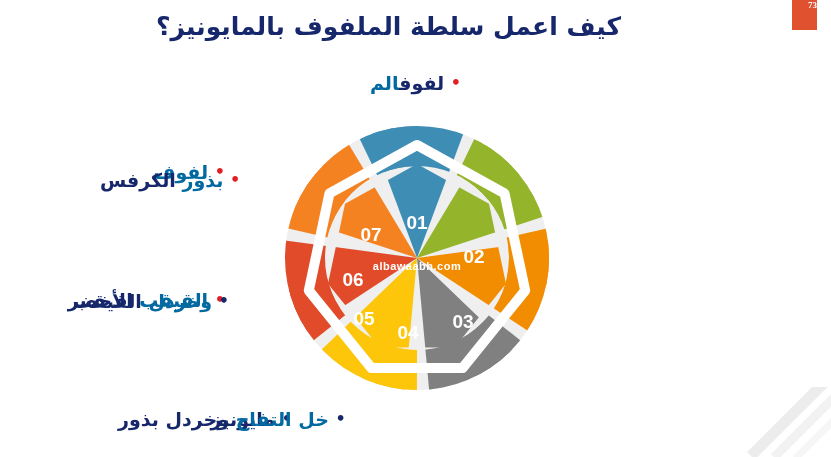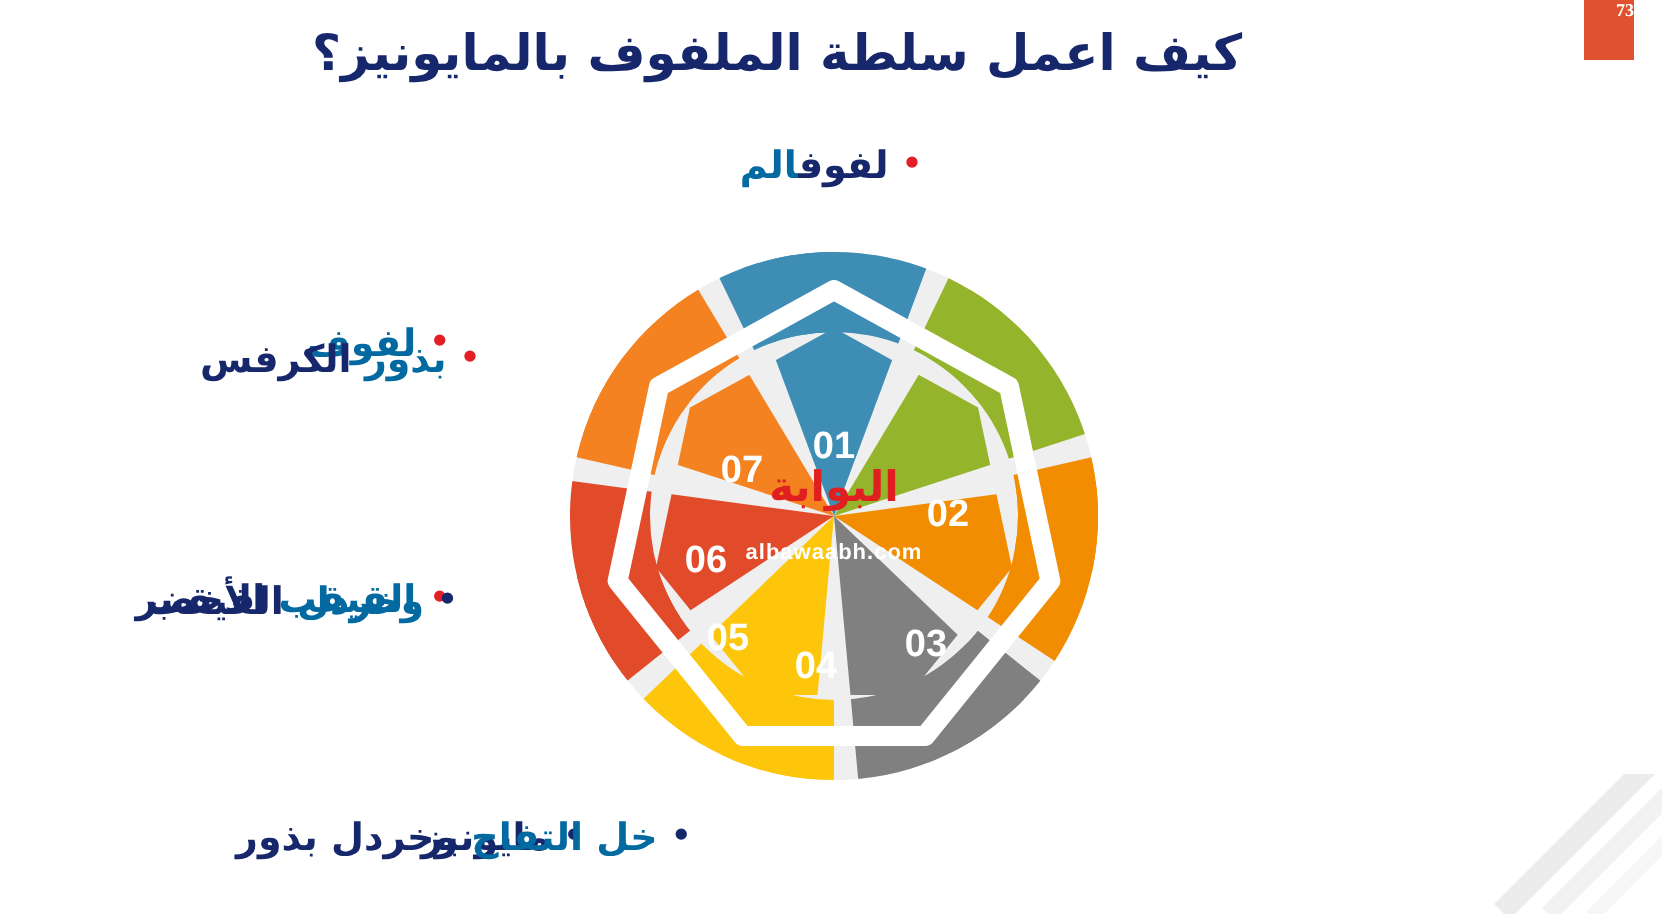--- a/index.html
+++ b/index.html
@@ -208,21 +208,20 @@
     <text class="seg-num" x="135" y="106" text-anchor="middle">01</text>
     <text class="seg-num" x="192" y="140" text-anchor="middle">02</text>
     <text class="seg-num" x="181" y="205" text-anchor="middle">03</text>
     <text class="seg-num" x="126" y="216" text-anchor="middle">04</text>
     <text class="seg-num" x="82" y="202" text-anchor="middle">05</text>
     <text class="seg-num" x="71" y="163" text-anchor="middle">06</text>
     <text class="seg-num" x="89" y="118" text-anchor="middle">07</text>
   </svg>
 
   <div id="watermark">
-    <span class="wm-ar">البوابة</span>
     <span class="wm-en">albawaabh.com</span>
   </div>
 </div>
 
 <div class="wlabel lab-top">
   <span class="bullet b-red">•</span>
   <span class="nv">لفوف</span><span class="hl">الم</span>
 </div>
 
 <div class="wlabel lab-r1">

